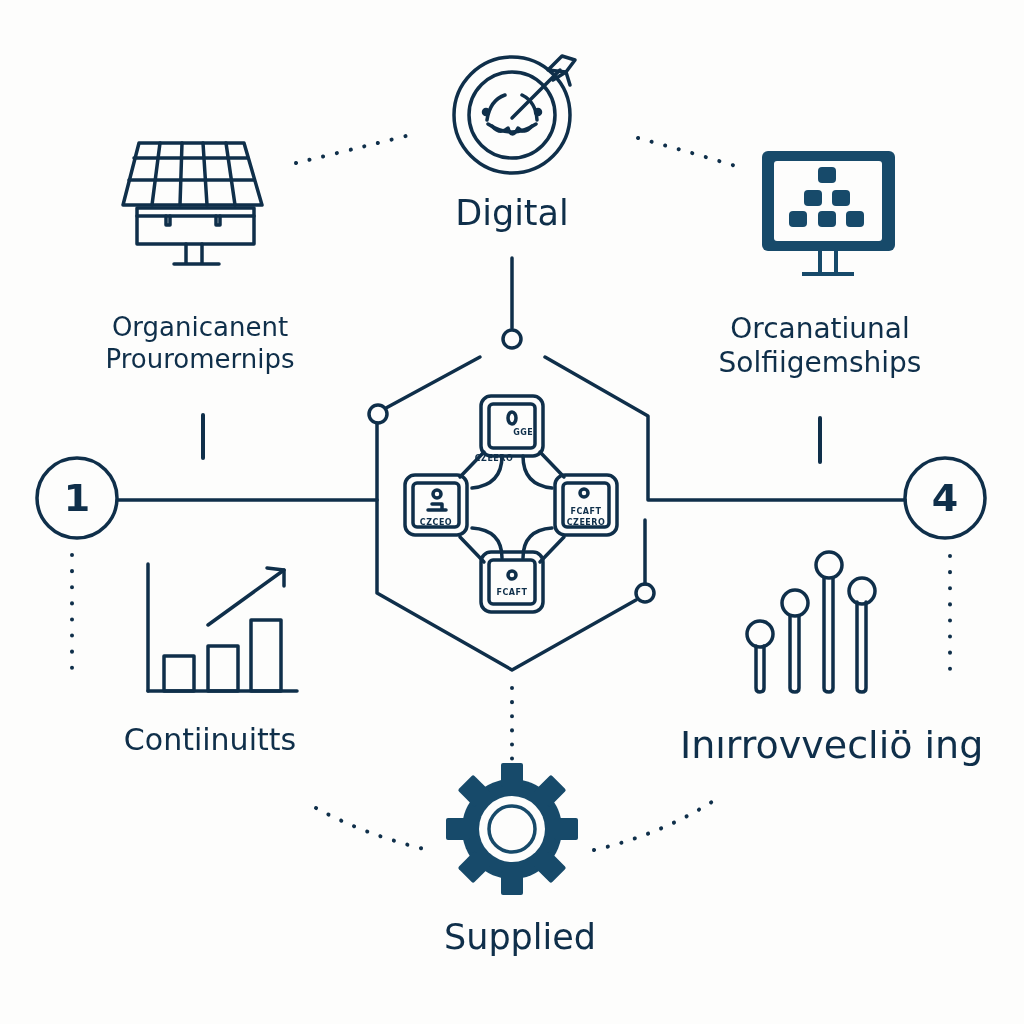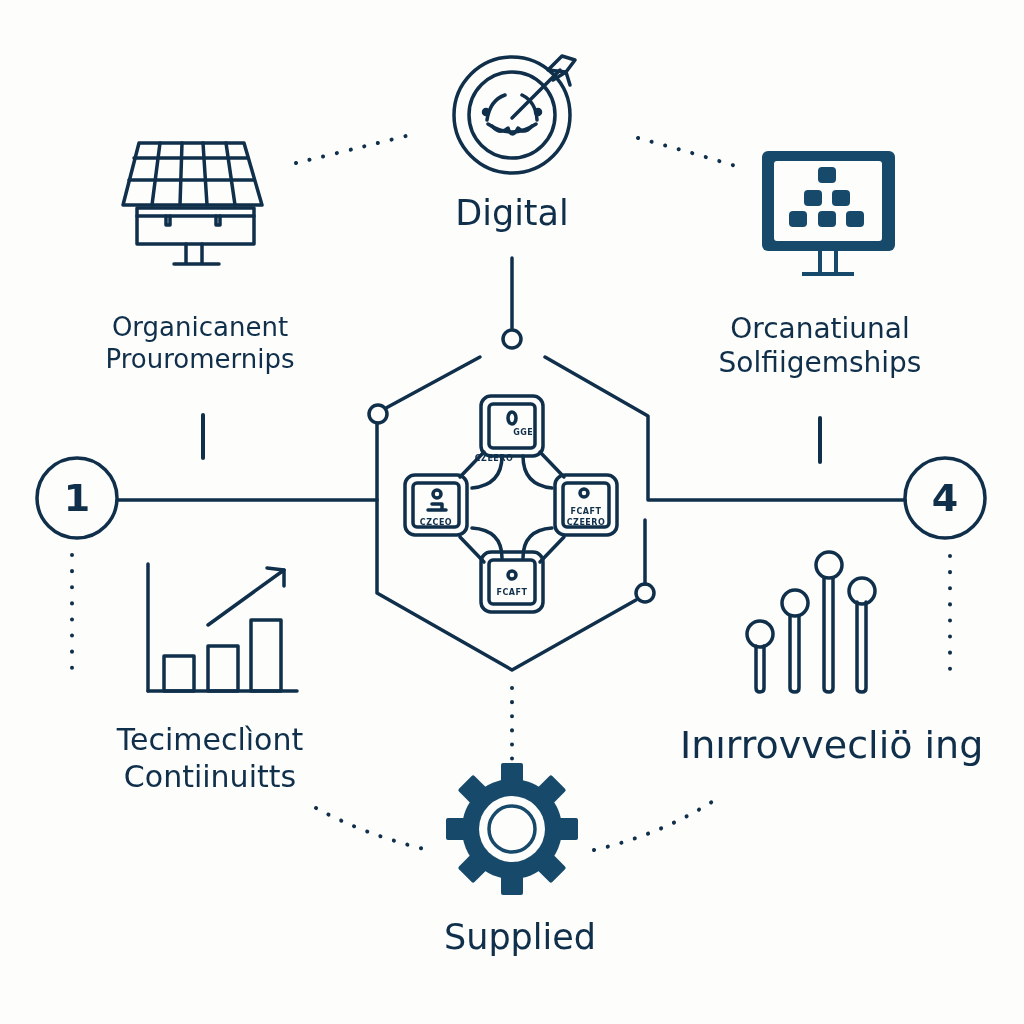--- a/index.html
+++ b/index.html
@@ -205,21 +205,20 @@
   <span>Organicanent</span>
   <span>Prouromernips</span>
 </div>
 
 <div class="label lbl-tr">
   <span>Orcanatiunal</span>
   <span>Solfiigemships</span>
 </div>
 
 <div class="label lbl-bl">
-  <span>Tecimeclìont</span>
   <span>Contiinuitts</span>
 </div>
 
 <div class="label lbl-br">
   <span>Inırrovvecliö ing</span>
 </div>
 
 <div class="label lbl-bot">
   <span>Supplied</span>
 </div>

